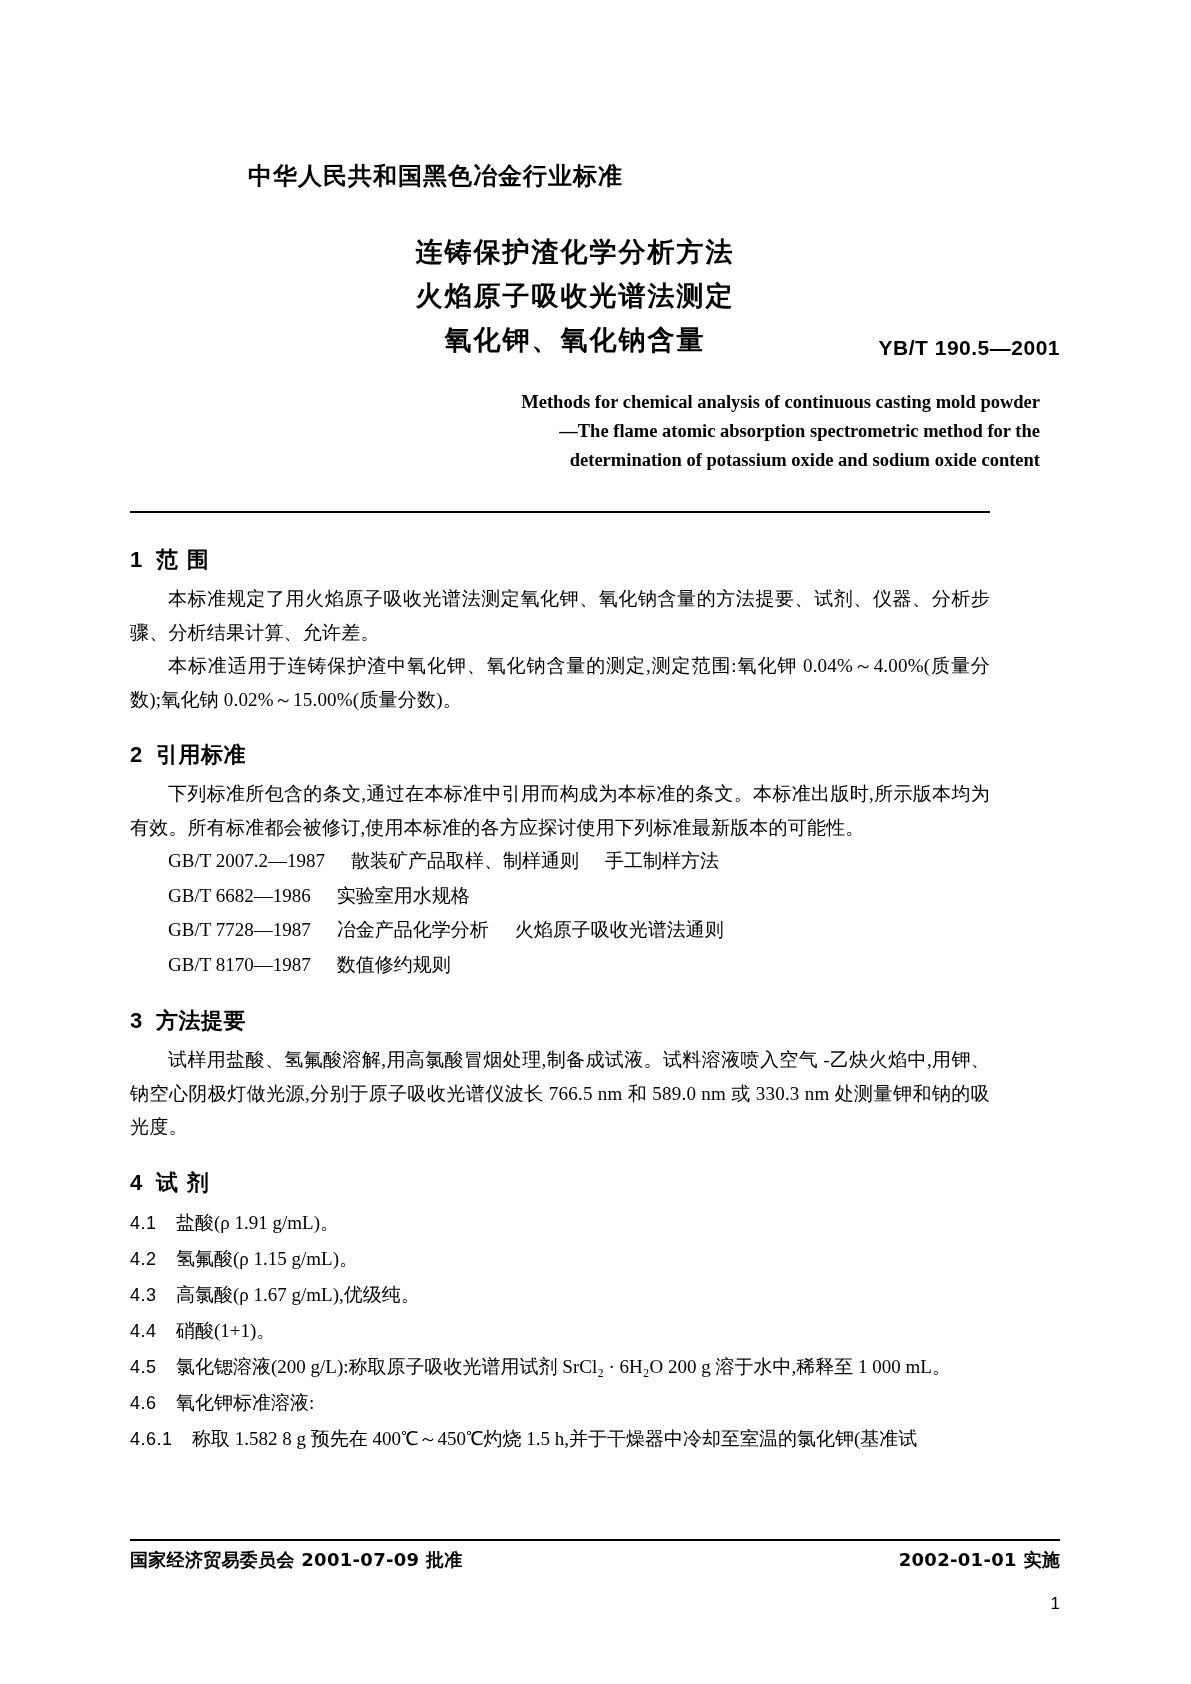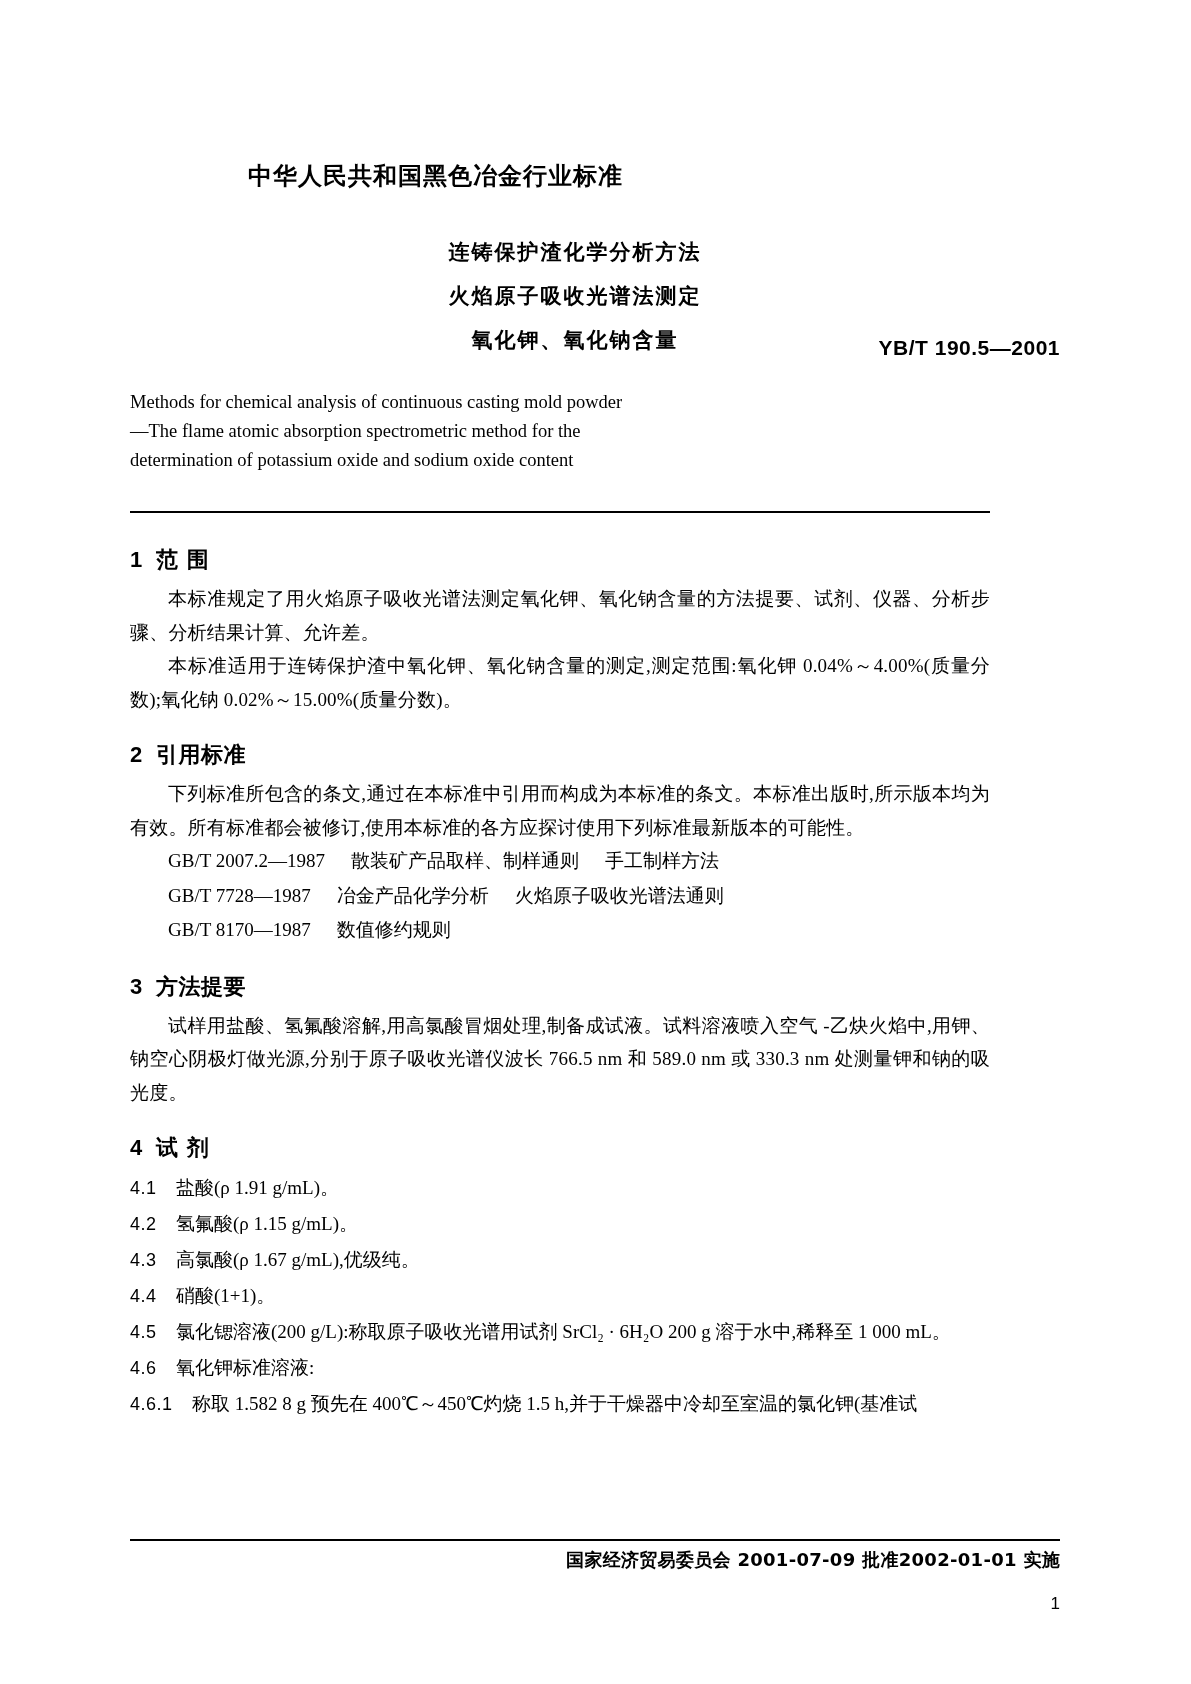--- a/index.html
+++ b/index.html
@@ -38,42 +38,42 @@
     letter-spacing: 1px;
     padding-left: 118px;
   }
   .title-block {
     position: relative;
     margin-top: 38px;
     text-align: center;
   }
   .title-line {
     font-family: "DejaVu Sans", sans-serif;
-    font-size: 21px;
+    font-size: 27px;
     font-weight: bold;
     letter-spacing: 2px;
     line-height: 44px;
     padding-right: 40px;
     text-align: center;
   }
   .std-number {
     position: absolute;
     right: 0px;
     bottom: 2px;
     font-family: "Liberation Sans", sans-serif;
     font-size: 21px;
     font-weight: bold;
     letter-spacing: 0.5px;
     text-align: center;
   }
   .en-title {
     margin-top: 26px;
-    text-align: left;
+    text-align: right;
     font-family: "Liberation Serif", serif;
-    font-weight: normal;
+    font-weight: bold;
     font-size: 18.5px;
     line-height: 29px;
     padding-right: 20px;
   }
   .rule {
     margin-top: 36px;
     border-top: 2.5px solid #000;
     width: 860px;
     margin-left: 0px;
   }
@@ -137,21 +137,21 @@
     top: 1539px;
     width: 930px;
   }
   .footer-rule {
     border-top: 2.5px solid #000;
     width: 930px;
   }
   .footer-row {
     margin-top: 7px;
     display: flex;
-    justify-content: flex-end;
+    justify-content: space-between;
     font-family: "DejaVu Sans", sans-serif;
     font-size: 18px;
     font-weight: bold;
     letter-spacing: 0.3px;
   }
   .page-num {
     margin-top: 22px;
     text-align: right;
     font-family: "Liberation Sans", sans-serif;
     font-size: 17px;
@@ -191,20 +191,23 @@
 
       <div class="sec-head">
         <span class="num">2</span><span>引用标准</span>
       </div>
       <p class="para">下列标准所包含的条文,通过在本标准中引用而构成为本标准的条文。本标准出版时,所示版本均为有效。所有标准都会被修订,使用本标准的各方应探讨使用下列标准最新版本的可能性。</p>
 
       <p class="ref">
         <span>GB/T 2007.2—1987</span><span class="gap"></span><span>散装矿产品取样、制样通则</span><span class="gap"></span><span>手工制样方法</span>
       </p>
       <p class="ref">
+        <span>GB/T 6682—1986</span><span class="gap"></span><span>实验室用水规格</span>
+      </p>
+      <p class="ref">
         <span>GB/T 7728—1987</span><span class="gap"></span><span>冶金产品化学分析</span><span class="gap"></span><span>火焰原子吸收光谱法通则</span>
       </p>
       <p class="ref">
         <span>GB/T 8170—1987</span><span class="gap"></span><span>数值修约规则</span>
       </p>
 
       <div class="sec-head">
         <span class="num">3</span><span>方法提要</span>
       </div>
       <p class="para">试样用盐酸、氢氟酸溶解,用高氯酸冒烟处理,制备成试液。试料溶液喷入空气 -乙炔火焰中,用钾、钠空心阴极灯做光源,分别于原子吸收光谱仪波长 766.5 nm 和 589.0 nm 或 330.3 nm 处测量钾和钠的吸光度。</p>

